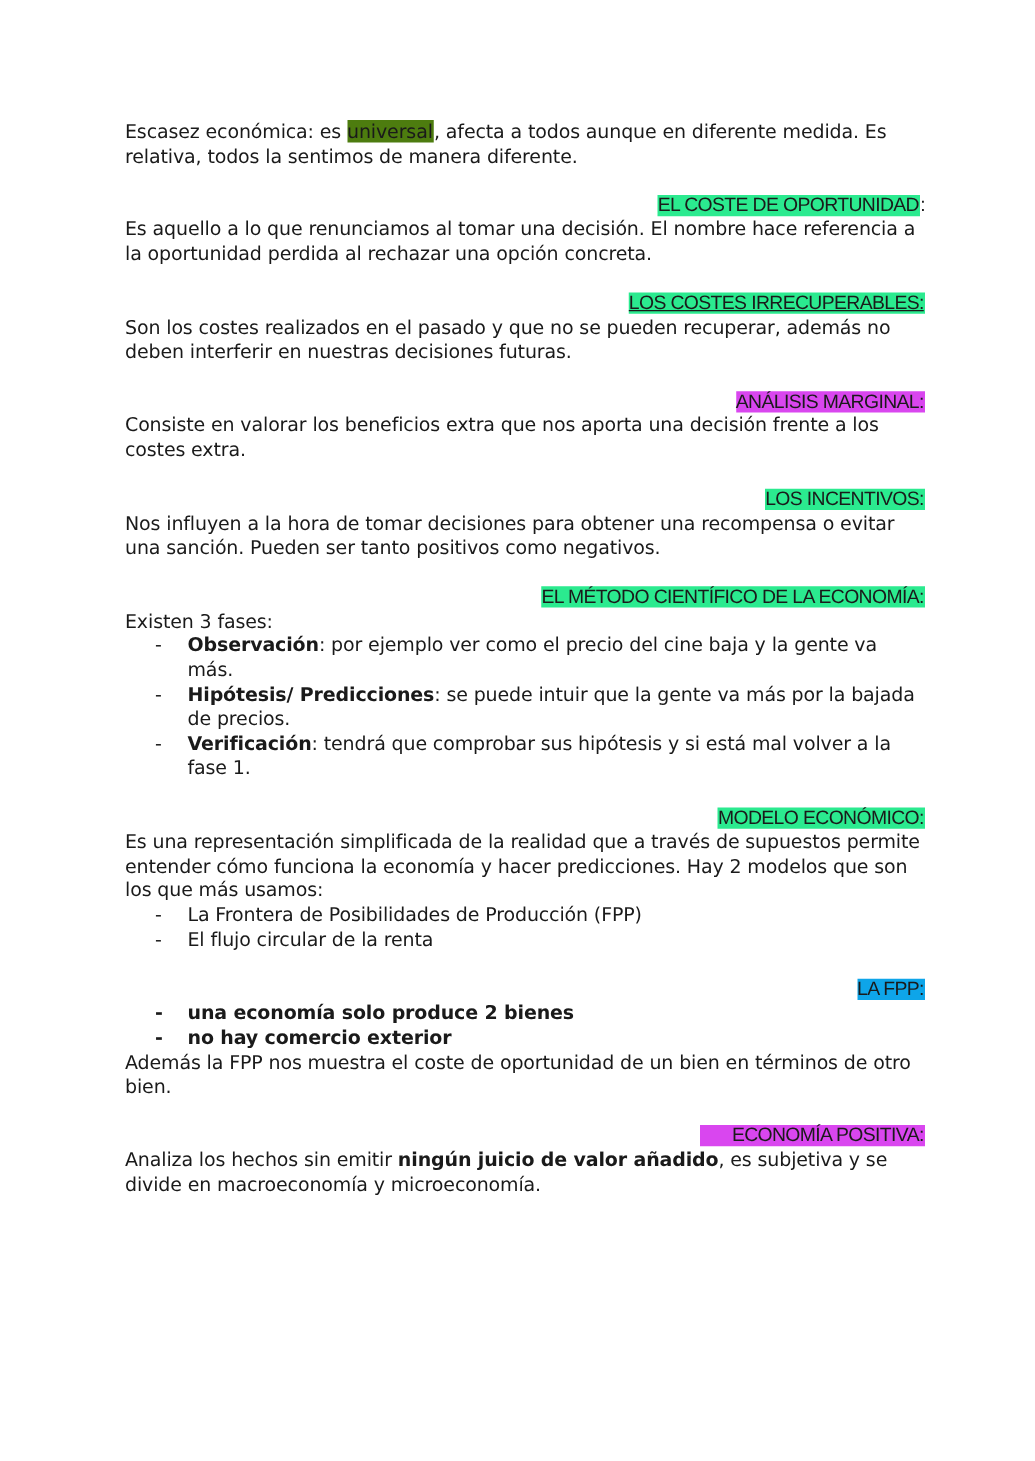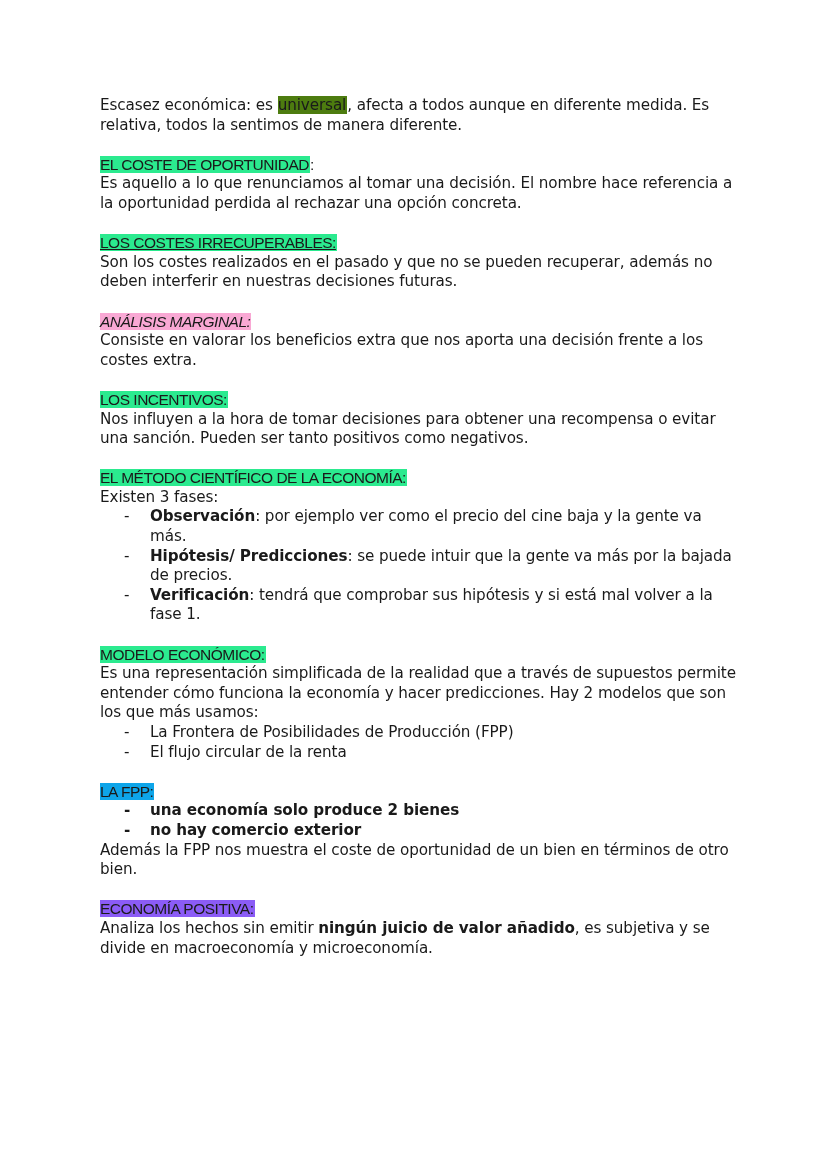--- a/index.html
+++ b/index.html
@@ -25,20 +25,21 @@
       letter-spacing: -0.1px;
     }
     .para { margin: 0; }
     .gap { height: 19.6px; }
     .heading {
       margin: 0;
       font-family: "Liberation Sans", sans-serif;
       font-size: 15.5px;
       letter-spacing: -0.5px;
       line-height: 19.6px;
+      text-align: right;
     }
     .hl {
       background: #2bea8f;
       padding: 0 1px 0 0;
     }
     ul.dash {
       list-style: none;
       margin: 0;
       padding: 0 0 0 24px;
     }
@@ -63,21 +64,21 @@
   <div class="gap"></div>
 
   <p class="heading"><span class="hl" style="background: rgb(43, 234, 143);">EL COSTE DE OPORTUNIDAD</span><span>:</span></p>
   <p class="para">Es aquello a lo que renunciamos al tomar una decisión. El nombre hace referencia a la oportunidad perdida al rechazar una opción concreta.</p>
   <div class="gap"></div>
 
   <p class="heading"><span class="hl" style="background: rgb(43, 234, 143); text-decoration: underline;">LOS COSTES IRRECUPERABLES:</span></p>
   <p class="para">Son los costes realizados en el pasado y que no se pueden recuperar, además no deben interferir en nuestras decisiones futuras.</p>
   <div class="gap"></div>
 
-  <p class="heading"><span class="hl" style="background: #f9a8d4; font-style: italic;">ANÁLISIS MARGINAL:</span></p>
+  <p class="heading"><span class="hl" style="background: #d946ef;">ANÁLISIS MARGINAL:</span></p>
   <p class="para">Consiste en valorar los beneficios extra que nos aporta una decisión frente a los costes extra.</p>
   <div class="gap"></div>
 
   <p class="heading"><span class="hl" style="background: rgb(43, 234, 143);">LOS INCENTIVOS:</span></p>
   <p class="para">Nos influyen a la hora de tomar decisiones para obtener una recompensa o evitar una sanción. Pueden ser tanto positivos como negativos.</p>
   <div class="gap"></div>
 
   <p class="heading"><span class="hl" style="background: rgb(43, 234, 143);">EL MÉTODO CIENTÍFICO DE LA ECONOMÍA:</span></p>
   <p class="para">Existen 3 fases:</p>
   <ul class="dash">
@@ -96,16 +97,16 @@
   <div class="gap"></div>
 
   <p class="heading"><span class="hl" style="background: #0ea5e9;">LA FPP:</span></p>
   <ul class="dash bold-dash">
     <li><span class="dash-mark">-</span><b>una economía solo produce 2 bienes</b></li>
     <li><span class="dash-mark">-</span><b>no hay comercio exterior</b></li>
   </ul>
   <p class="para">Además la FPP nos muestra el coste de oportunidad de un bien en términos de otro bien.</p>
   <div class="gap"></div>
 
-  <p class="heading"><span class="hl" style="background: #8b5cf6;">ECONOMÍA POSITIVA:</span></p>
+  <p class="heading"><span class="hl" style="background: #d946ef; padding-left: 26px;">ECONOMÍA POSITIVA:</span></p>
   <p class="para"><span>Analiza los hechos sin emitir </span><b>ningún juicio de valor añadido</b><span>, es subjetiva y se divide en macroeconomía y microeconomía.</span></p>
 
 </div>
 
 </body></html>

